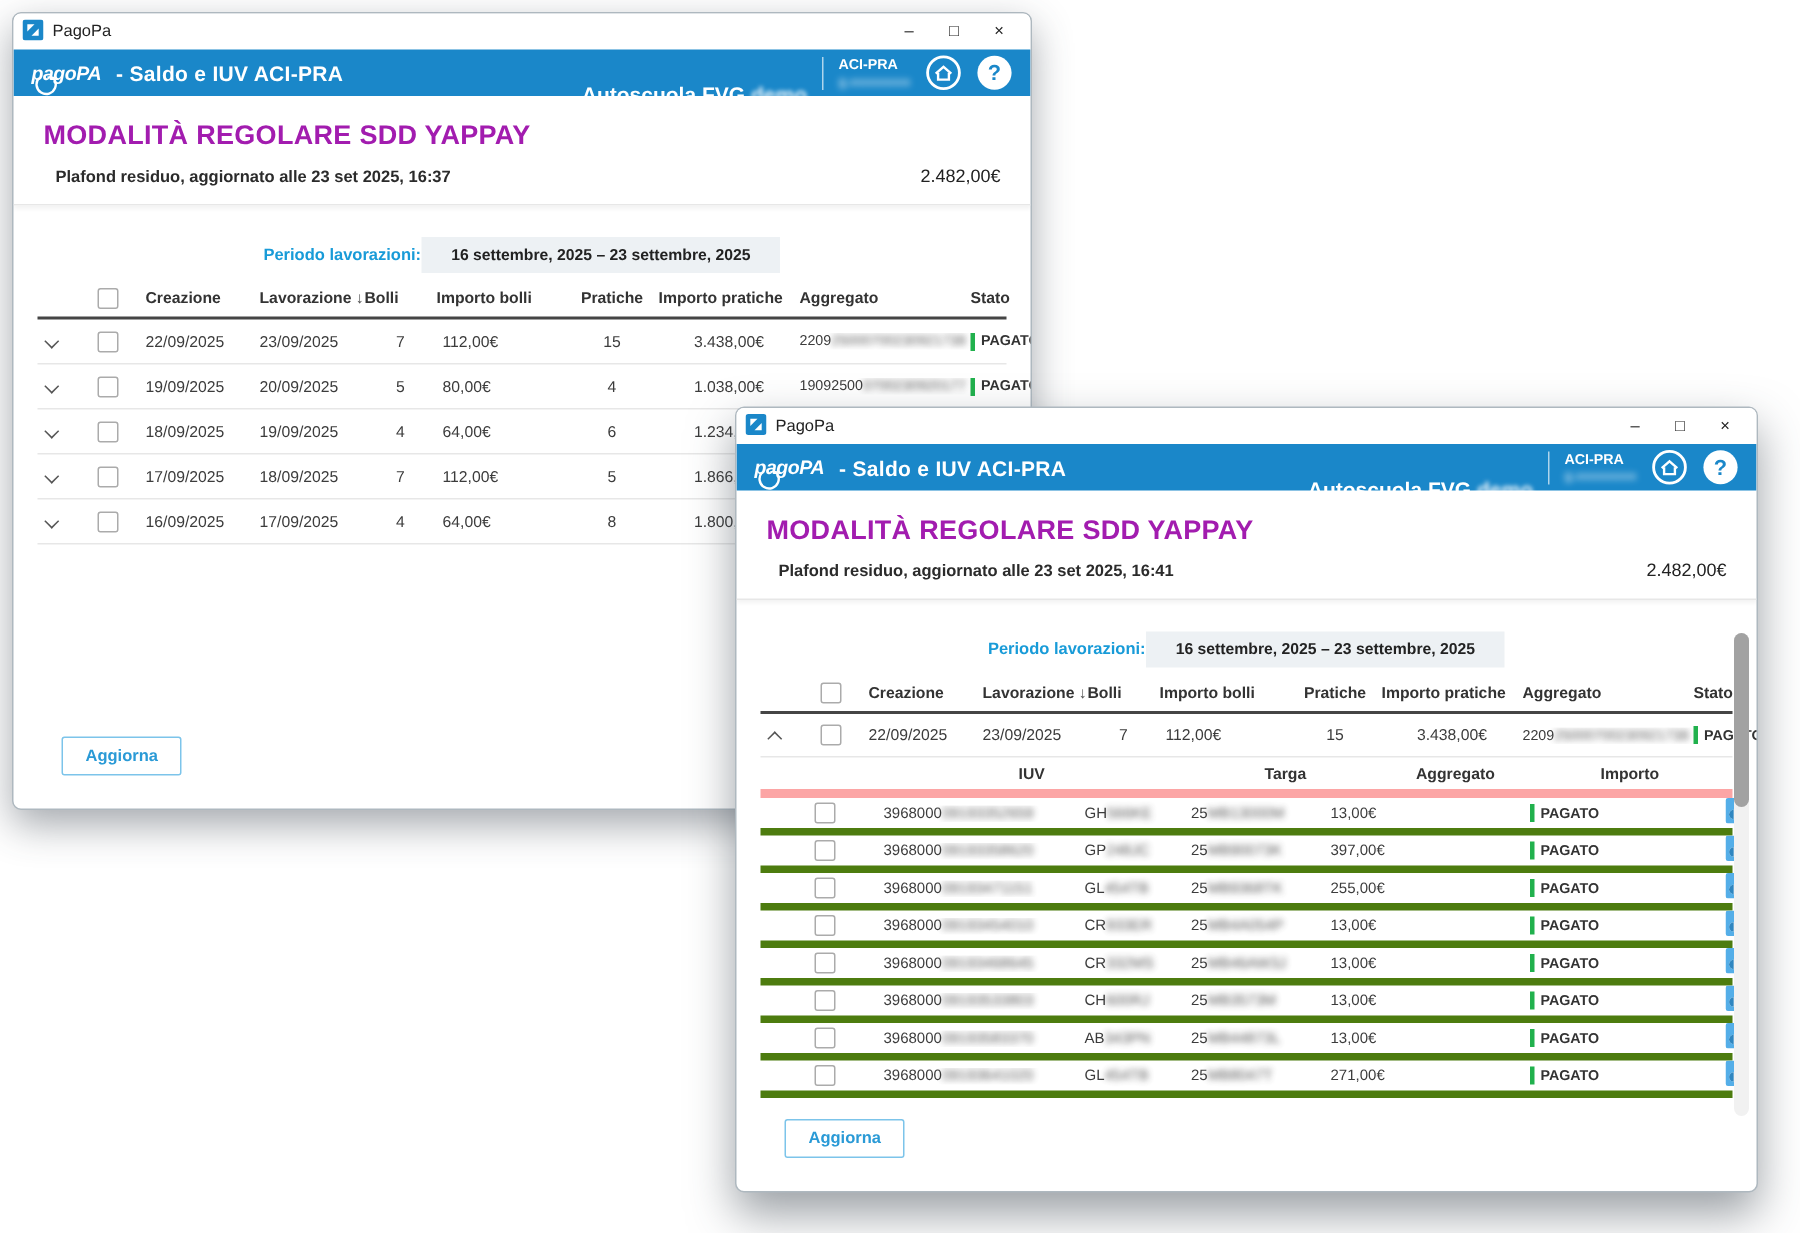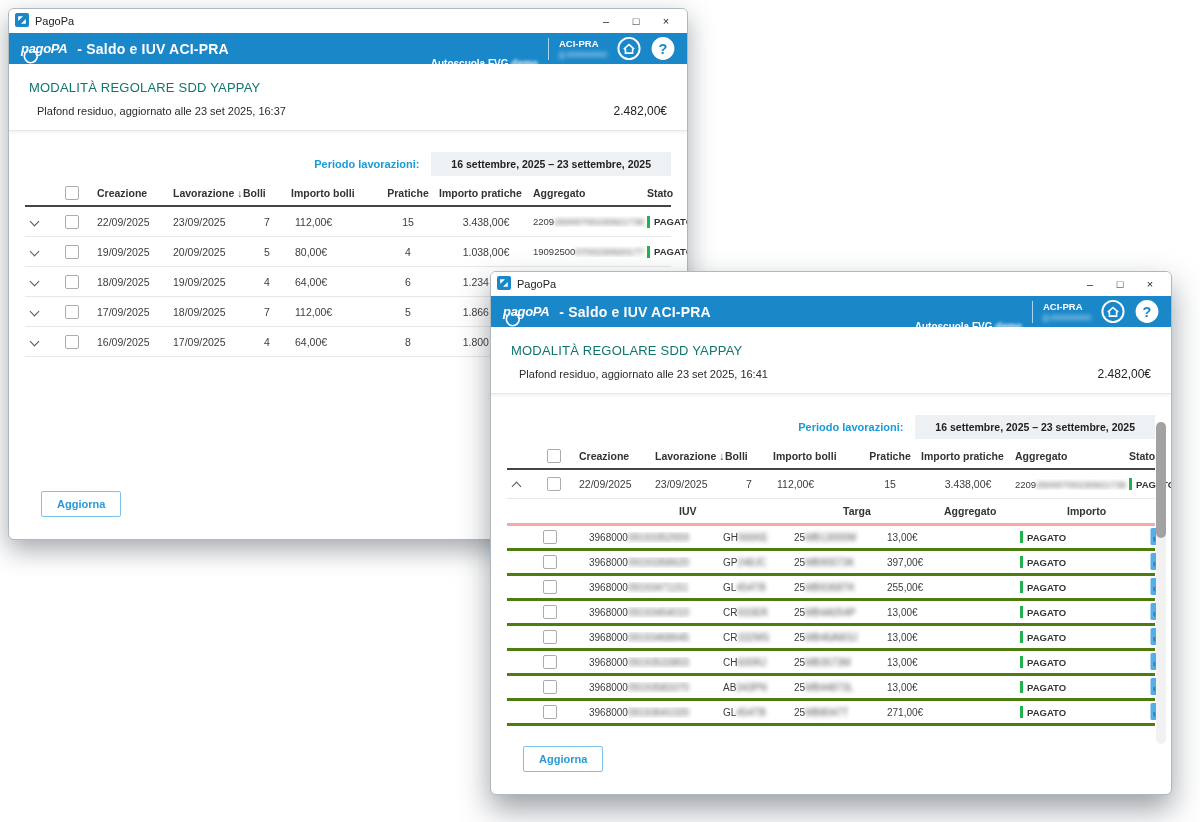--- a/index.html
+++ b/index.html
@@ -18,40 +18,40 @@
   .tb-controls { margin-left:auto; display:flex; align-items:center; }
   .tb-btn { width:30px; height:22px; display:flex; align-items:center; justify-content:center;
             font-size:11px; color:#222; cursor:default; }
 
   .appbar { height:31px; background:#1a87c9; display:flex; align-items:center; padding:0 12px; flex:0 0 auto; color:#fff; }
   .logo { position:relative; display:flex; align-items:flex-start; margin-right:10px; }
   .logo-text { font-style:italic; font-weight:bold; font-size:13px; letter-spacing:-.3px; }
   .logo-swoosh { position:absolute; left:2px; top:10px; }
   .app-title { font-size:14px; font-weight:bold; letter-spacing:.2px; }
   .appbar-right { margin-left:auto; display:flex; align-items:center; gap:10px; }
-  .org { text-align:right; font-size:10px; font-weight:bold; line-height:11px;margin-top:41px; }
+  .org { text-align:right; font-size:14px; font-weight:bold; line-height:11px;margin-top:41px; }
   .vdiv { width:1px; height:22px; background:rgba(255,255,255,.65); }
   .svc { text-align:left; font-size:9.5px; font-weight:bold; line-height:11px; }
   .svc .sub { font-weight:normal; font-size:9px; }
   .round-icon { width:24px; height:24px; display:flex; align-items:center; justify-content:center; }
 
   .blur  { filter:blur(2px); opacity:.85; }
   .blur1 { filter:blur(1.4px); opacity:.9; }
 
   
   .plafond { padding:16px 20px 12px 20px; border-bottom:1px solid #e7e7e7;
              box-shadow:0 2px 3px rgba(0,0,0,.05); flex:0 0 auto; }
-  .plafond-title { font-size:13px; font-weight:normal; color:#0f766e; letter-spacing:.2px; }
+  .plafond-title { font-size:18px; font-weight:bold; color:#a21caf; letter-spacing:.2px; }
   .plafond-row { display:flex; align-items:baseline; margin-top:9px; }
-  .plafond-sub { font-size:11px; font-weight:normal; color:#2b2b2b; padding-left:8px; }
+  .plafond-sub { font-size:11px; font-weight:bold; color:#2b2b2b; padding-left:8px; }
   .plafond-amt { margin-left:auto; font-size:12px; font-weight:normal; color:#222; }
 
   
   .content { position:relative; flex:1 1 auto; padding:0 16px; }
-  .periodo { display:flex; align-items:center; justify-content:flex-end; gap:12px; margin-top:20px; height:26px; }
+  .periodo { display:flex; align-items:center; justify-content:center; margin-top:20px; height:26px; }
   .periodo-label { color:#189bd8; font-size:11px; font-weight:bold; }
   .periodo-box { background:#edf1f4; padding:6px 20px; font-size:10.5px; font-weight:bold; color:#222; }
 
   .main-grid { display:grid; grid-template-columns:18px 22px 32px 76px 70px 48px 86px 62px 94px 114px 1fr; align-items:center; }
   .head-row { height:26px; border-bottom:2px solid #454545; font-size:10.5px; font-weight:bold; color:#333; margin-top:4px; }
   .data-row { height:30px; border-bottom:1px solid #e7e7e7; font-size:10.5px; color:#3c3c3c; }
   .cell-c { text-align:center; }
   .cell-num { text-align:center; }
   .cell-ib { padding-left:4px; }
 
@@ -69,22 +69,22 @@
 
   .btn { display:inline-block; border:1px solid #7cc4ea; color:#2a9ad6; background:#fff; font-size:11px;
          font-weight:bold; padding:6px 15px; border-radius:2px; cursor:pointer; font-family:inherit; }
   .btn.disabled { border:1px solid #e3e3e3; background:#f5f5f5; color:#b9b9b9; }
   .btnbar { position:absolute; left:32px; right:30px; bottom:22px; display:flex; align-items:center; }
   .btnbar .right { margin-left:auto; display:flex; gap:9px; }
   .back .btnbar { bottom:22px; }
 
   
   .sub-grid { display:grid; grid-template-columns:36px 28px 18px 134px 71px 93px 133px 130px 24px 1fr; align-items:center; }
-  .sub-head { height:27px; font-size:10.5px; font-weight:bold; color:#333; border-bottom:3px solid #fca5a5;gap:30px; }
-  .sub-row { height:25px; border-bottom:3px solid #4d7c0f; font-size:10px; color:#3c3c3c; }
+  .sub-head { height:27px; font-size:10.5px; font-weight:bold; color:#333; border-bottom:6px solid #fca5a5;gap:30px; }
+  .sub-row { height:25px; border-bottom:5px solid #4d7c0f; font-size:10px; color:#3c3c3c; }
   .iuv { white-space:nowrap; overflow:hidden; }
 
   
   .vscroll { position:absolute; right:5px; width:10px; background:#f1f1f1; border-radius:5px; }
   .front .vscroll { top:150px; height:322px; }
   .vthumb { position:absolute; top:0; left:0; width:10px; height:116px; background:#a2a2a2; border-radius:5px; }
 </style>
 </head>
 <body>
 

